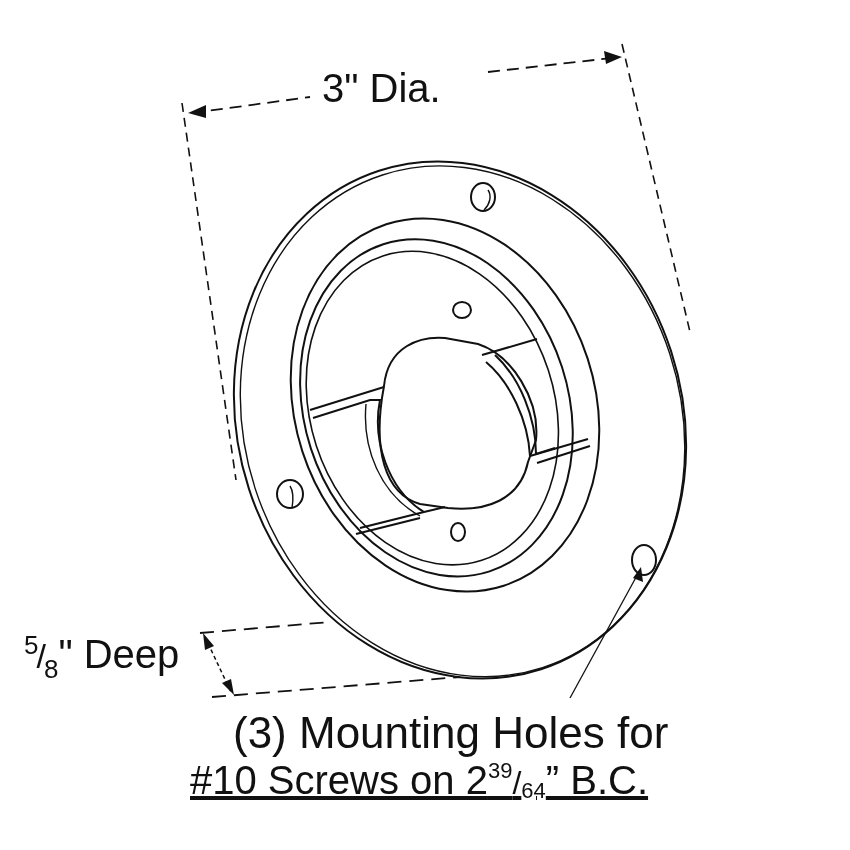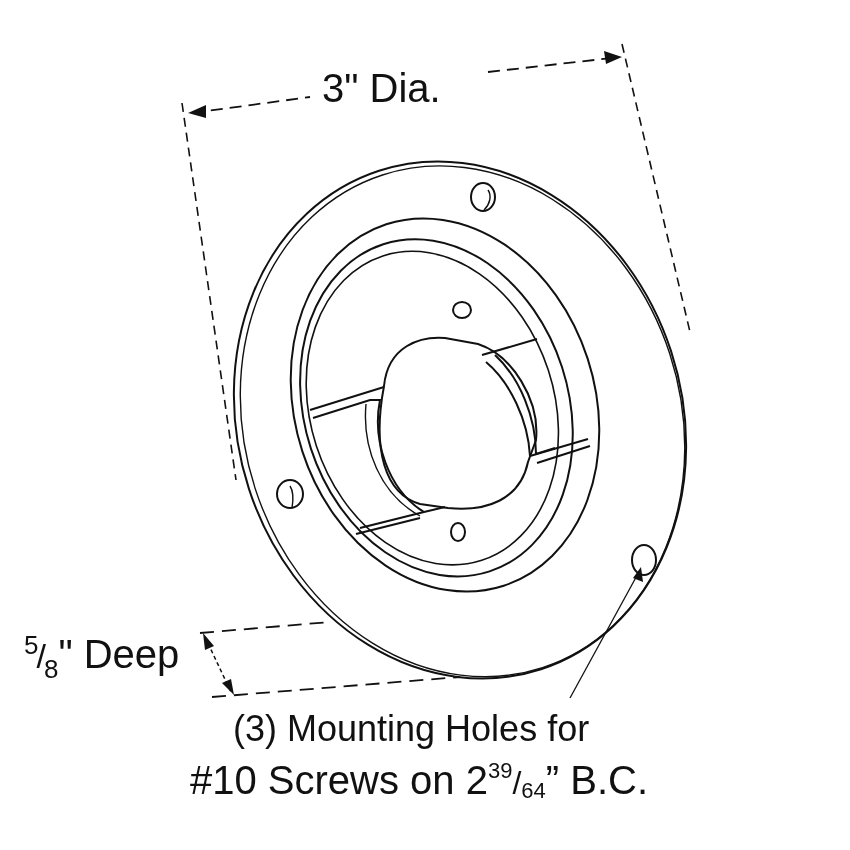--- a/index.html
+++ b/index.html
@@ -4,22 +4,22 @@
 <style>
   html, body { margin: 0; padding: 0; background: #ffffff; }
   body { width: 850px; height: 850px; position: relative; overflow: hidden; }
   #drawing { position: absolute; left: 0; top: 0; width: 850px; height: 850px; }
   .lbl { position: absolute; font-family: "Liberation Sans", sans-serif; color: #111111; white-space: nowrap; }
   .dia { left: 322px; top: 66px; font-size: 40px; }
   .deep { left: 24px; top: 632px; font-size: 40px; }
   .deep sup { font-size: 26px; vertical-align: 0; position: relative; top: -14px; }
   .deep sub { font-size: 26px; vertical-align: 0; position: relative; top: 10px; }
   .frac-slash { font-size: 34px; margin: 0 -2px; }
-  .note1 { left: 233px; top: 708px; font-size: 36px; }
-  .note2 { left: 190px; top: 758px; font-size: 40px; }
+  .note1 { left: 233px; top: 708px; font-size: 44px; }
+  .note2 { left: 190px; top: 758px; font-size: 40px; text-decoration: underline; }
   .note2 .sup { font-size: 22px; position: relative; top: -16px; }
   .note2 .sub { font-size: 22px; position: relative; top: 4px; }
   .note2 .sl { font-size: 32px; }
 </style>
 </head>
 <body>
 
 <svg id="drawing" viewBox="0 0 850 850" xmlns="http://www.w3.org/2000/svg">
   <g fill="none" stroke="#111" stroke-width="2">
 

